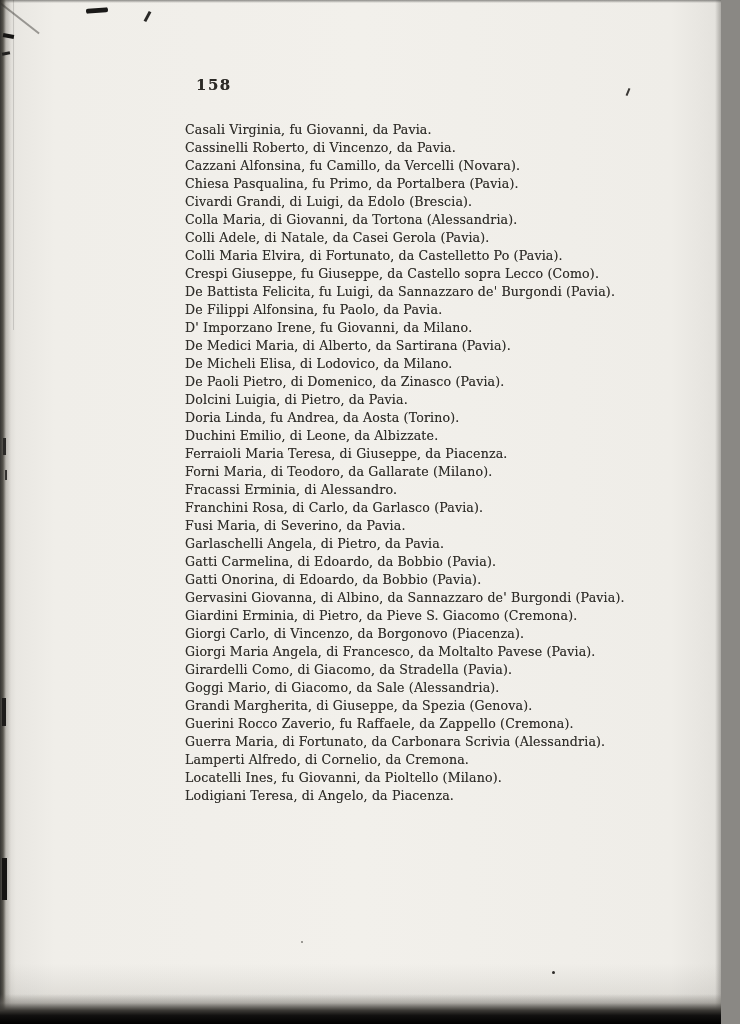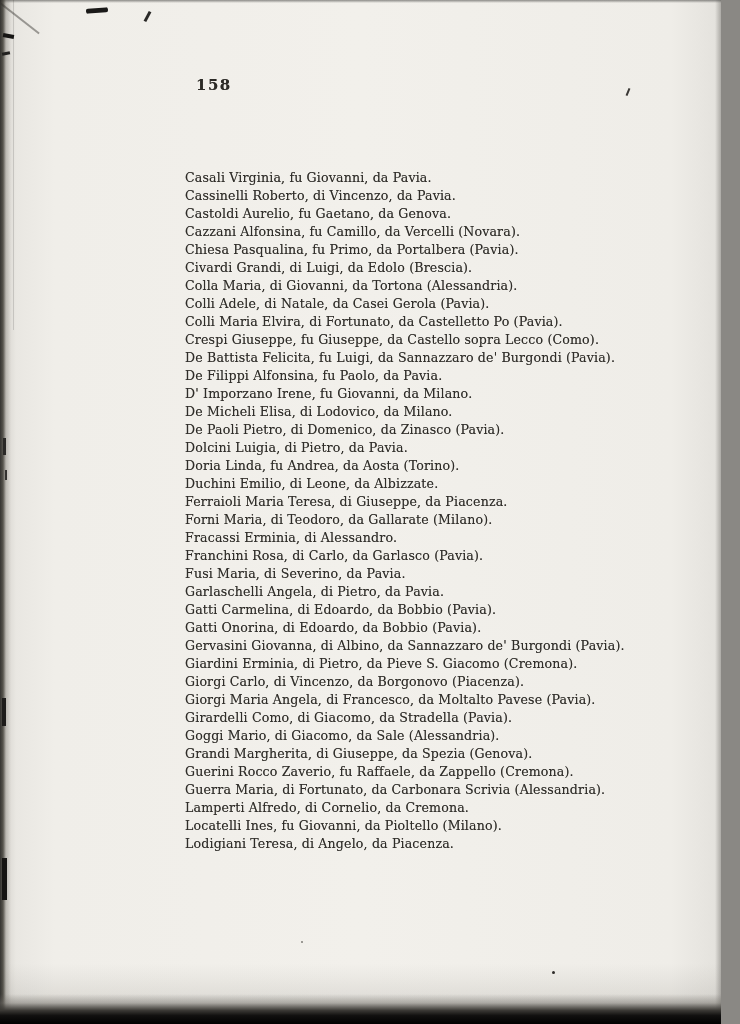--- a/index.html
+++ b/index.html
@@ -27,21 +27,20 @@
     font-weight: 700;
     letter-spacing: 1.5px;
     color: #2c2a26;
     text-shadow: 0 0 0.5px rgba(44,42,38,0.55);
   }
   .name-list {
     position: absolute;
     top: 121px;
     left: 185px;
     right: 30px;
-    margin-top: 48px;
   }
   .entry {
     font-size: 12.6px;
     line-height: 18px;
     white-space: nowrap;
     color: #2f2d29;
     letter-spacing: 0.15px;
     text-shadow: 0 0 0.45px rgba(47,45,41,0.5);
   }
 
@@ -90,31 +89,31 @@
 <body>
 
 <div class="scan-page">
 
   <div class="page-number">158</div>
 
   <div class="name-list">
 
   <div class="entry">Casali Virginia, fu Giovanni, da Pavia.</div>
       <div class="entry">Cassinelli Roberto, di Vincenzo, da Pavia.</div>
-      <div class="entry">Castoldi Aurelio, fu Gaetano, da Genova.</div>
       <div class="entry">Cazzani Alfonsina, fu Camillo, da Vercelli (Novara).</div>
       <div class="entry">Chiesa Pasqualina, fu Primo, da Portalbera (Pavia).</div>
       <div class="entry">Civardi Grandi, di Luigi, da Edolo (Brescia).</div>
       <div class="entry">Colla Maria, di Giovanni, da Tortona (Alessandria).</div>
       <div class="entry">Colli Adele, di Natale, da Casei Gerola (Pavia).</div>
       <div class="entry">Colli Maria Elvira, di Fortunato, da Castelletto Po (Pavia).</div>
       <div class="entry">Crespi Giuseppe, fu Giuseppe, da Castello sopra Lecco (Como).</div>
       <div class="entry">De Battista Felicita, fu Luigi, da Sannazzaro de' Burgondi (Pavia).</div>
       <div class="entry">De Filippi Alfonsina, fu Paolo, da Pavia.</div>
       <div class="entry">D' Imporzano Irene, fu Giovanni, da Milano.</div>
+      <div class="entry">De Medici Maria, di Alberto, da Sartirana (Pavia).</div>
       <div class="entry">De Micheli Elisa, di Lodovico, da Milano.</div>
       <div class="entry">De Paoli Pietro, di Domenico, da Zinasco (Pavia).</div>
       <div class="entry">Dolcini Luigia, di Pietro, da Pavia.</div>
       <div class="entry">Doria Linda, fu Andrea, da Aosta (Torino).</div>
       <div class="entry">Duchini Emilio, di Leone, da Albizzate.</div>
       <div class="entry">Ferraioli Maria Teresa, di Giuseppe, da Piacenza.</div>
       <div class="entry">Forni Maria, di Teodoro, da Gallarate (Milano).</div>
       <div class="entry">Fracassi Erminia, di Alessandro.</div>
       <div class="entry">Franchini Rosa, di Carlo, da Garlasco (Pavia).</div>
       <div class="entry">Fusi Maria, di Severino, da Pavia.</div>

